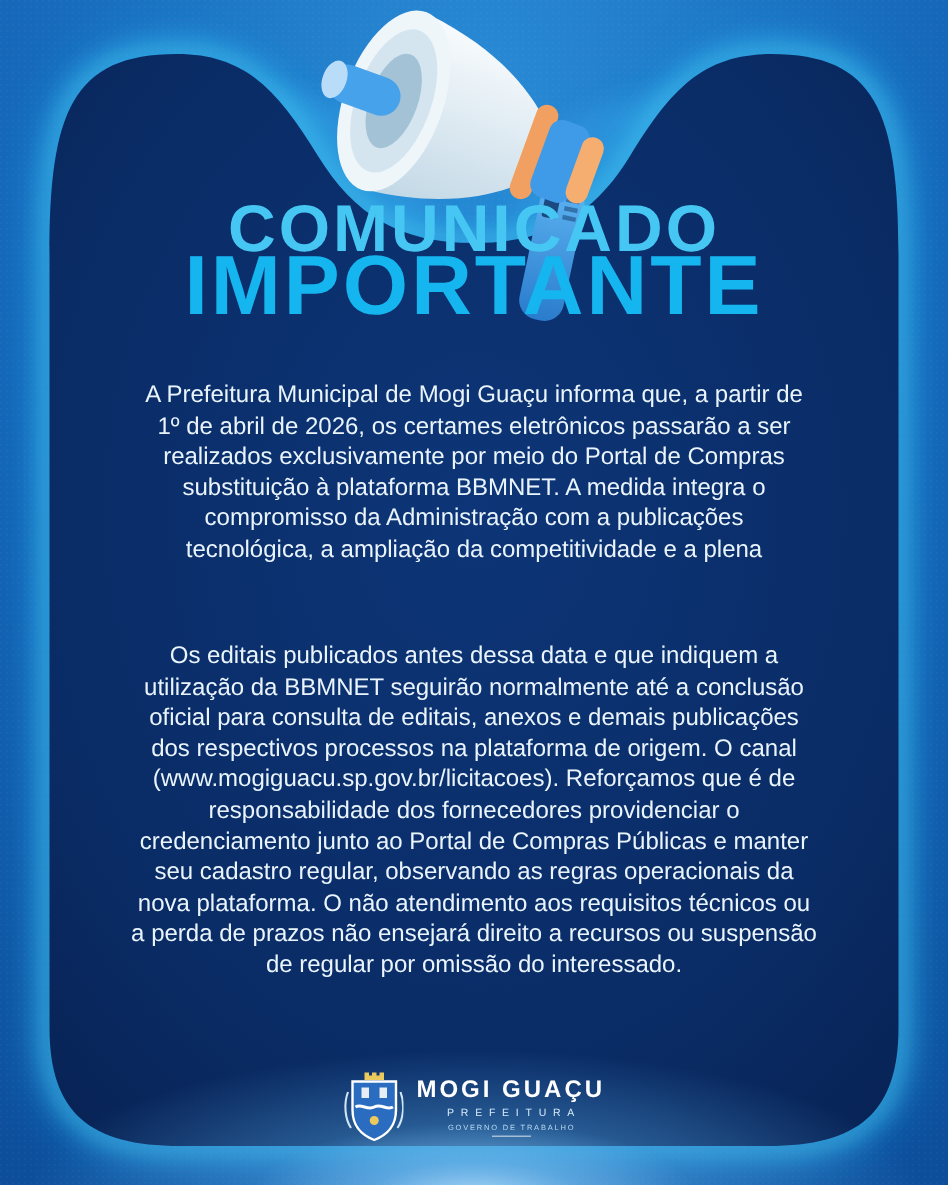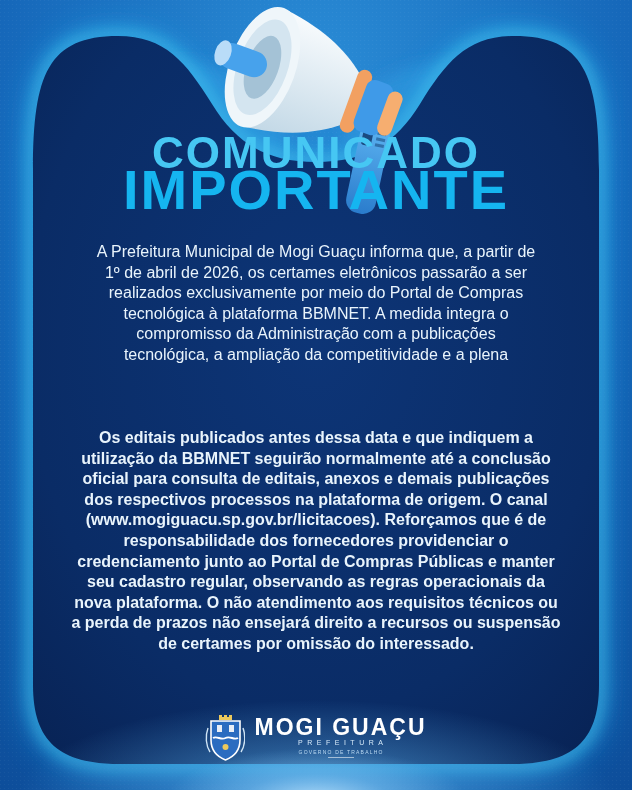--- a/index.html
+++ b/index.html
@@ -12,26 +12,26 @@
   .bg{z-index:0;}
   .mega{z-index:1;}
   .content{position:absolute;inset:0;z-index:2;}
 
   .title{position:absolute;top:134px;left:0;right:0;text-align:center;font-weight:bold;}
   .t1{font-size:44px;line-height:38px;color:#46c7f3;letter-spacing:2px;}
   .t2{font-size:56px;line-height:36px;color:#15b5f0;letter-spacing:2px;}
 
   .para{position:absolute;left:36px;width:560px;text-align:center;color:#e9f4fc;font-size:16px;}
   .para .line{line-height:20.6px;white-space:nowrap;}
-  .p1{top:242px;}
-  .p2{top:428px;font-weight:bold;}
+  .p1{top:254px;}
+  .p2{top:428px;}
 
   .footer{position:absolute;top:714px;left:0;right:0;display:flex;justify-content:center;align-items:center;gap:9px;}
   .footer-text{text-align:center;}
-  .city{font-size:23px;font-weight:bold;letter-spacing:2px;color:#ffffff;line-height:18px;}
+  .city{font-size:16px;font-weight:bold;letter-spacing:2px;color:#ffffff;line-height:18px;}
   .pref{font-size:7px;letter-spacing:4.5px;color:#d6eafa;margin-top:3px;text-indent:4.5px;}
   .tag{font-size:5px;letter-spacing:1.2px;color:#b9d9f2;margin-top:3px;text-indent:1.2px;}
   .tag-rule{width:26px;height:1px;background:rgba(255,255,255,.55);margin:2px auto 0;}
 </style>
 </head>
 <body>
 
 <div class="poster">
 
   <svg class="bg" width="632" height="790" viewBox="0 0 632 790">
@@ -115,37 +115,37 @@
 
     <div class="title">
       <div class="t1">COMUNICADO</div>
       <div class="t2">IMPORTANTE</div>
     </div>
 
     <div class="para p1">
       <div class="line">A Prefeitura Municipal de Mogi Guaçu informa que, a partir de</div>
       <div class="line">1º de abril de 2026, os certames eletrônicos passarão a ser</div>
       <div class="line">realizados exclusivamente por meio do Portal de Compras</div>
-      <div class="line">tecnológica à plataforma BBMNET. A medida integra o</div>
+      <div class="line">substituição à plataforma BBMNET. A medida integra o</div>
       <div class="line">compromisso da Administração com a publicações</div>
       <div class="line">tecnológica, a ampliação da competitividade e a plena</div>
     </div>
 
     <div class="para p2">
       <div class="line">Os editais publicados antes dessa data e que indiquem a</div>
       <div class="line">utilização da BBMNET seguirão normalmente até a conclusão</div>
       <div class="line">oficial para consulta de editais, anexos e demais publicações</div>
       <div class="line">dos respectivos processos na plataforma de origem. O canal</div>
       <div class="line">(www.mogiguacu.sp.gov.br/licitacoes). Reforçamos que é de</div>
       <div class="line">responsabilidade dos fornecedores providenciar o</div>
       <div class="line">credenciamento junto ao Portal de Compras Públicas e manter</div>
       <div class="line">seu cadastro regular, observando as regras operacionais da</div>
       <div class="line">nova plataforma. O não atendimento aos requisitos técnicos ou</div>
       <div class="line">a perda de prazos não ensejará direito a recursos ou suspensão</div>
-      <div class="line">de certames por omissão do interessado.</div>
+      <div class="line">de regular por omissão do interessado.</div>
     </div>
 
     <div class="footer">
 
       <svg width="40" height="48" viewBox="0 0 40 48">
         <path d="M14 6 L14 1 L17 1 L17 3 L19 3 L19 1 L22 1 L22 3 L24 3 L24 1 L27 1 L27 6 Z" fill="#ecc95c"></path>
         <path d="M6 7 L35 7 L35 26 C35 38 28 43 20.5 46 C13 43 6 38 6 26 Z" fill="#2a6cc0" stroke="#ffffff" stroke-width="1.6"></path>
         <path d="M8 24 C12 21.5 16 26.5 20.5 24 C25 21.5 29 26.5 33 24" fill="none" stroke="#ffffff" stroke-width="2"></path>
         <rect x="12" y="11" width="5" height="7" fill="#e8eef6"></rect>
         <rect x="24" y="11" width="5" height="7" fill="#e8eef6"></rect>

